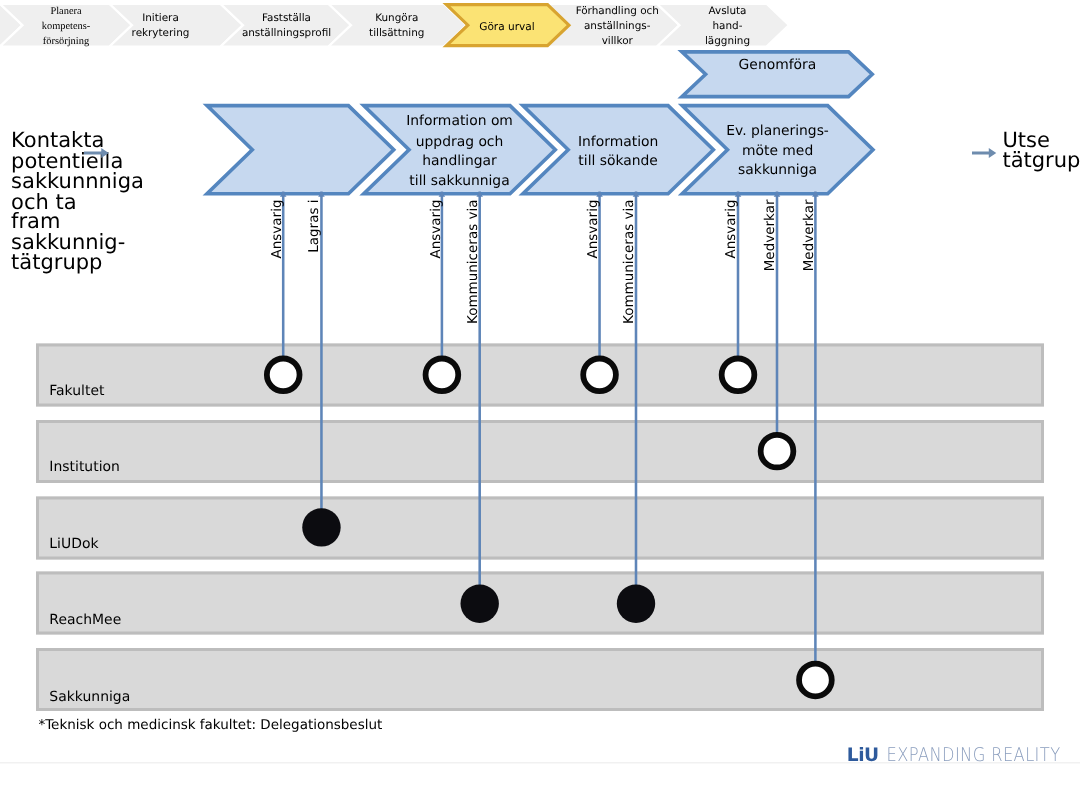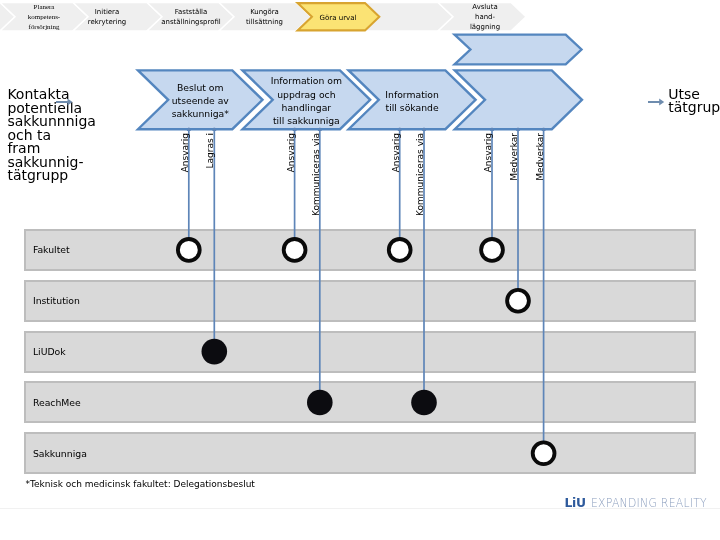--- a/index.html
+++ b/index.html
@@ -5,21 +5,21 @@
   html,body{margin:0;padding:0;background:#fff;-webkit-font-smoothing:antialiased;text-rendering:optimizeLegibility;}
   body{width:720px;height:540px;font-family:"DejaVu Sans",sans-serif;overflow:hidden;position:relative;}
   #stage{position:absolute;left:0;top:0;width:720px;height:540px;will-change:transform;transform:translate3d(0,0,0);}
   .abs{position:absolute;}
   .chev-txt{position:absolute;text-align:center;color:#000;line-height:1.18;}
   .topchev-txt{font-size:6.95px;line-height:9.7px;}
   .yellowchev-txt{font-size:7.05px;line-height:9.7px;}
   .stepchev-txt{font-size:9.25px;line-height:13.2px;}
   .bannerchev-txt{font-size:9.25px;line-height:13px;}
   .note-txt{position:absolute;font-size:14px;line-height:13.5px;color:#000;}
-  .rowlabel{position:absolute;font-size:9.3px;color:#000;line-height:1;}
+  .rowlabel{position:absolute;font-size:9.3px;color:#000;line-height:1;margin-top:11px;}
   .vlabel{position:absolute;font-size:9px;color:#000;white-space:nowrap;
           transform-origin:0 0;line-height:1;}
   .foot{position:absolute;font-size:9px;color:#000;white-space:nowrap;line-height:1;}
 </style>
 </head>
 <body>
 
 <div id="stage">
     <svg width="720" height="36" viewBox="0 0 720 36" class="abs" style="left: 0px; top: 0px;">
       <path d="M -73 2.5 L 0 2.5 L 15 16.75 L 0 31 L -73 31 L -58 16.75 Z" fill="#EFEFEF" stroke="#FFFFFF" stroke-width="1.5"></path>
@@ -45,50 +45,56 @@
       <div>Fastställa</div>
       <div>anställningsprofil</div>
     </div>
     <div class="chev-txt topchev-txt" style="left: 230.5px; top: 8.05px; width: 68px;">
       <div>Kungöra</div>
       <div>tillsättning</div>
     </div>
     <div class="chev-txt yellowchev-txt" style="left: 304px; top: 12.9px; width: 68px;">
       <div>Göra urval</div>
     </div>
+    <div class="chev-txt topchev-txt" style="left: 377.5px; top: 3.2px; width: 68px;">
+      <div>Förhandling och</div>
+      <div>anställnings-</div>
+      <div>villkor</div>
+    </div>
     <div class="chev-txt topchev-txt" style="left: 451px; top: 3.2px; width: 68px;">
       <div>Avsluta</div>
       <div>hand-</div>
       <div>läggning</div>
     </div>
     <svg width="160" height="45" viewBox="0 0 160 45" class="abs" style="left: 440px; top: 28px;">
       <path d="M 14.600000000000023 6.600000000000001 L 125.70000000000005 6.600000000000001 L 141.5 21.5 L 125.70000000000005 36.400000000000006 L 14.600000000000023 36.400000000000006 L 30.400000000000034 21.5 Z" fill="#C6D8EF" stroke="#5486BF" stroke-width="2.4"></path>
     </svg>
     <div class="chev-txt bannerchev-txt" style="left: 458.3px; top: 37.2px; width: 120px;">
+      <div>Genomföra</div>
     </div>
     <svg width="465" height="72" viewBox="0 0 465 72" class="abs" style="left: 130px; top: 64px;">
       <path d="M 8 6.400000000000006 L 102.30000000000001 6.400000000000006 L 132.5 35.8 L 102.30000000000001 65.19999999999999 L 8 65.19999999999999 L 38.19999999999999 35.8 Z" fill="#C6D8EF" stroke="#5486BF" stroke-width="2.4"></path>
       <path d="M 112.5 6.400000000000006 L 210 6.400000000000006 L 240.2 35.8 L 210 65.19999999999999 L 112.5 65.19999999999999 L 142.7 35.8 Z" fill="#C6D8EF" stroke="#5486BF" stroke-width="2.4"></path>
       <path d="M 218.60000000000002 6.400000000000006 L 315.40000000000003 6.400000000000006 L 345.6 35.8 L 315.40000000000003 65.19999999999999 L 218.60000000000002 65.19999999999999 L 248.8 35.8 Z" fill="#C6D8EF" stroke="#5486BF" stroke-width="2.4"></path>
       <path d="M 324.8 6.400000000000006 L 421.79999999999995 6.400000000000006 L 452 35.8 L 421.79999999999995 65.19999999999999 L 324.8 65.19999999999999 L 355 35.8 Z" fill="#C6D8EF" stroke="#5486BF" stroke-width="2.4"></path>
     </svg>
-    <div class="chev-txt stepchev-txt" style="left: 150.25px; top: 81px; width: 100px;">
-      <div>Beslut om</div>
-      <div>utseende av</div>
-      <div>sakkunniga*</div>
-    </div>
     <div class="chev-txt stepchev-txt" style="left: 256.35px; top: 74.4px; width: 100px;">
       <div>Information om</div>
       <div>uppdrag och</div>
       <div>handlingar</div>
       <div>till sakkunniga</div>
     </div>
     <div class="chev-txt stepchev-txt" style="left: 362.1px; top: 87.6px; width: 100px;">
       <div>Information</div>
       <div>till sökande</div>
+    </div>
+    <div class="chev-txt stepchev-txt" style="left: 468.4px; top: 81px; width: 100px;">
+      <div>Ev. planerings-</div>
+      <div>möte med</div>
+      <div>sakkunniga</div>
     </div>
     <div class="abs" style="left: 24.1px; top: 228.9px; width: 672.2px; height: 42px; background: rgb(217, 217, 217); box-sizing: border-box; border: 2.6px solid rgb(189, 189, 189);"></div>
     <div class="rowlabel" style="left: 32.9px; top: 245.25px;">Fakultet</div>
     <div class="abs" style="left: 24.1px; top: 279.75px; width: 672.2px; height: 42px; background: rgb(217, 217, 217); box-sizing: border-box; border: 2.6px solid rgb(189, 189, 189);"></div>
     <div class="rowlabel" style="left: 32.9px; top: 296.1px;">Institution</div>
     <div class="abs" style="left: 24.1px; top: 330.6px; width: 672.2px; height: 42px; background: rgb(217, 217, 217); box-sizing: border-box; border: 2.6px solid rgb(189, 189, 189);"></div>
     <div class="rowlabel" style="left: 32.9px; top: 346.95px;">LiUDok</div>
     <div class="abs" style="left: 24.1px; top: 381.45px; width: 672.2px; height: 42px; background: rgb(217, 217, 217); box-sizing: border-box; border: 2.6px solid rgb(189, 189, 189);"></div>
     <div class="rowlabel" style="left: 32.9px; top: 397.8px;">ReachMee</div>
     <div class="abs" style="left: 24.1px; top: 432.3px; width: 672.2px; height: 42px; background: rgb(217, 217, 217); box-sizing: border-box; border: 2.6px solid rgb(189, 189, 189);"></div>

